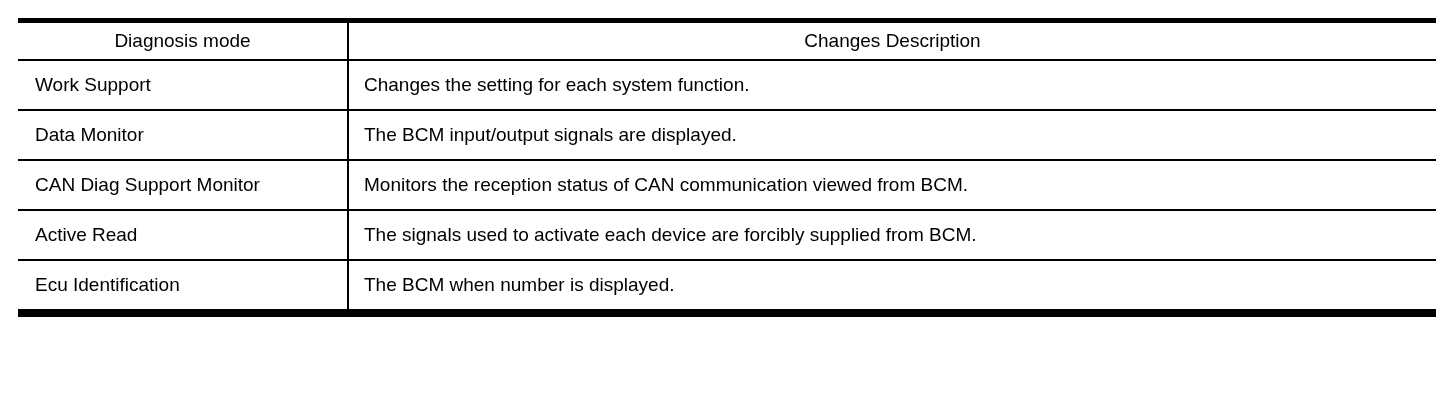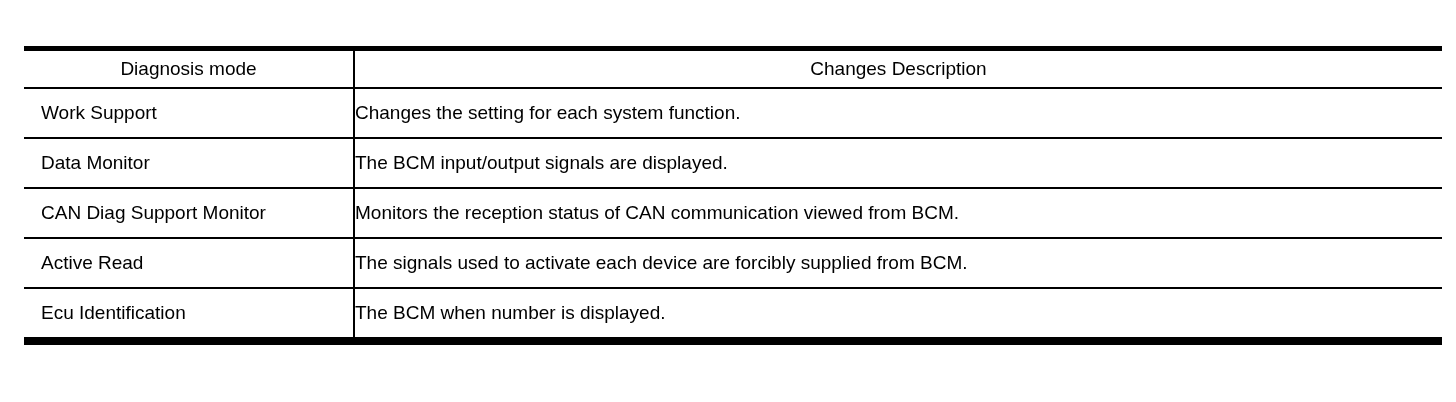--- a/index.html
+++ b/index.html
@@ -5,26 +5,25 @@
   * { margin: 0; padding: 0; box-sizing: border-box; }
   html, body {
     width: 1456px;
     height: 402px;
     background: #ffffff;
     font-family: "Liberation Sans", "DejaVu Sans", sans-serif;
     color: #000000;
   }
   .table-wrap {
     position: absolute;
-    left: 24px;
+    left: 18px;
     top: 18px;
     width: 1418px;
     border-top: 5px solid #000;
     border-bottom: 6px solid #000;
-    margin-top: 28px;
   }
   table.diag-table {
     width: 100%;
     border-collapse: collapse;
     table-layout: fixed;
     font-size: 19px;
     color: #000;
   }
   table.diag-table col.col-mode { width: 330px; }
   table.diag-table th,
@@ -39,21 +38,21 @@
     border-right: 2px solid #000;
   }
   table.diag-table th {
     height: 37px;
     text-align: center;
   }
   table.diag-table td {
     height: 50px;
   }
   table.diag-table td.mode-cell { padding-left: 17px; }
-  table.diag-table td.desc-cell { }
+  table.diag-table td.desc-cell { padding-left: 15px; }
   table.diag-table tr.last-row td {
     border-bottom: none;
     height: 67px;
   }
   .bullet-line {
     display: flex;
     align-items: baseline;
     line-height: 26px;
   }
   .bullet-glyph {

